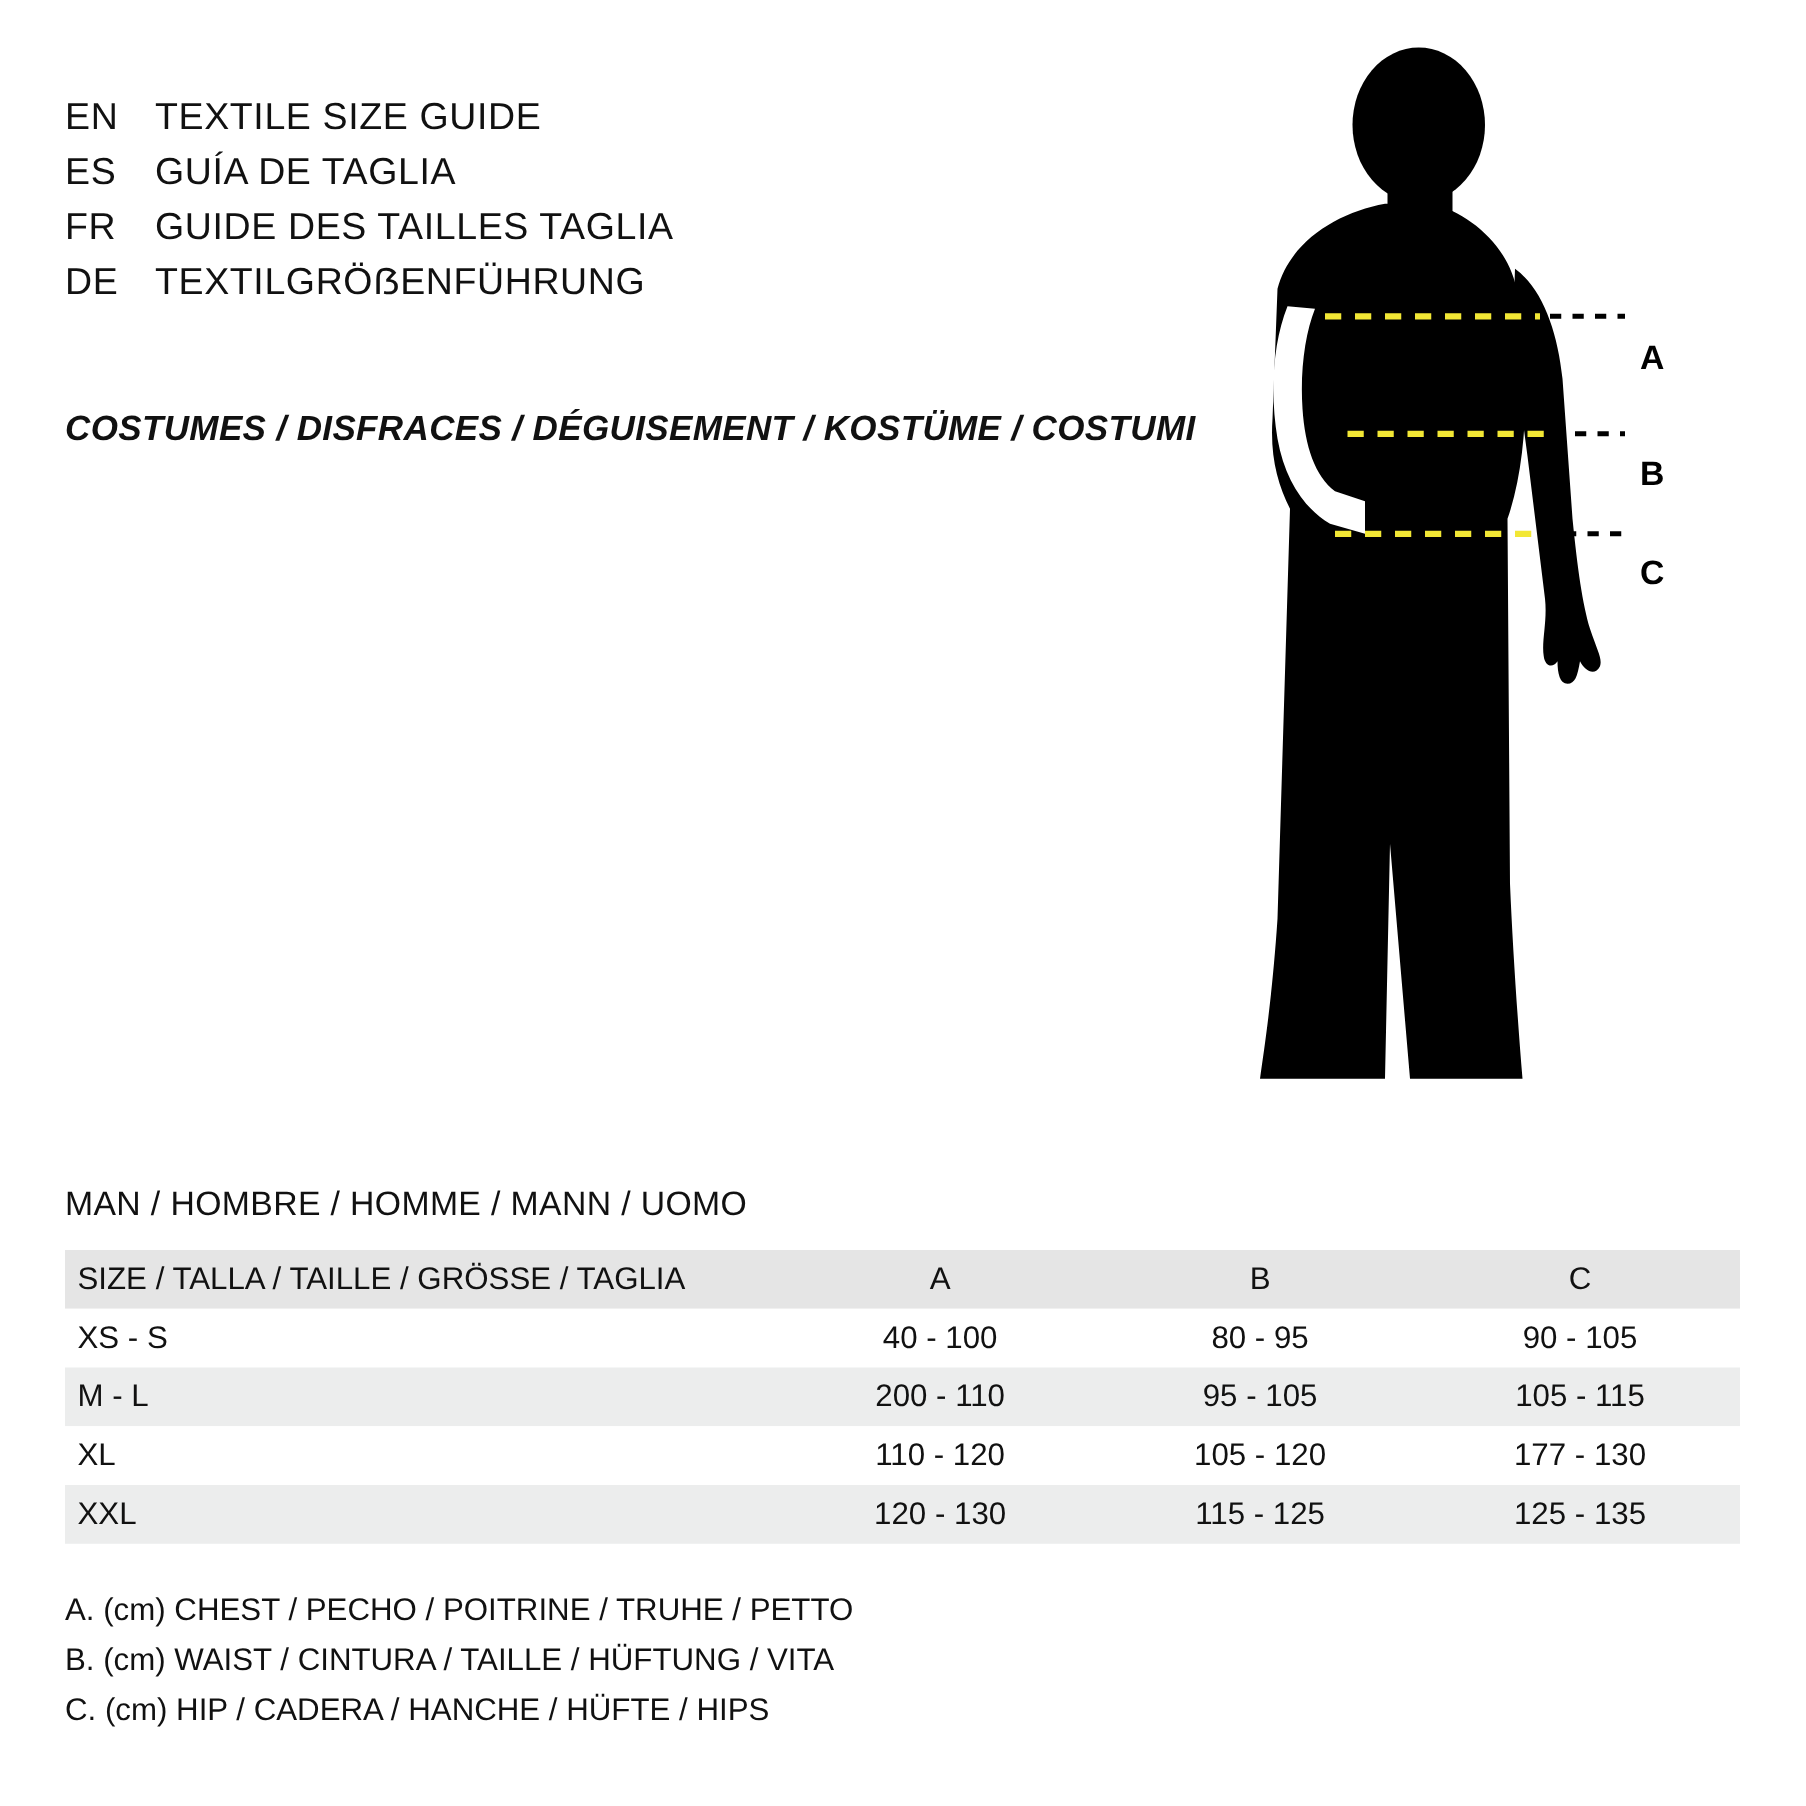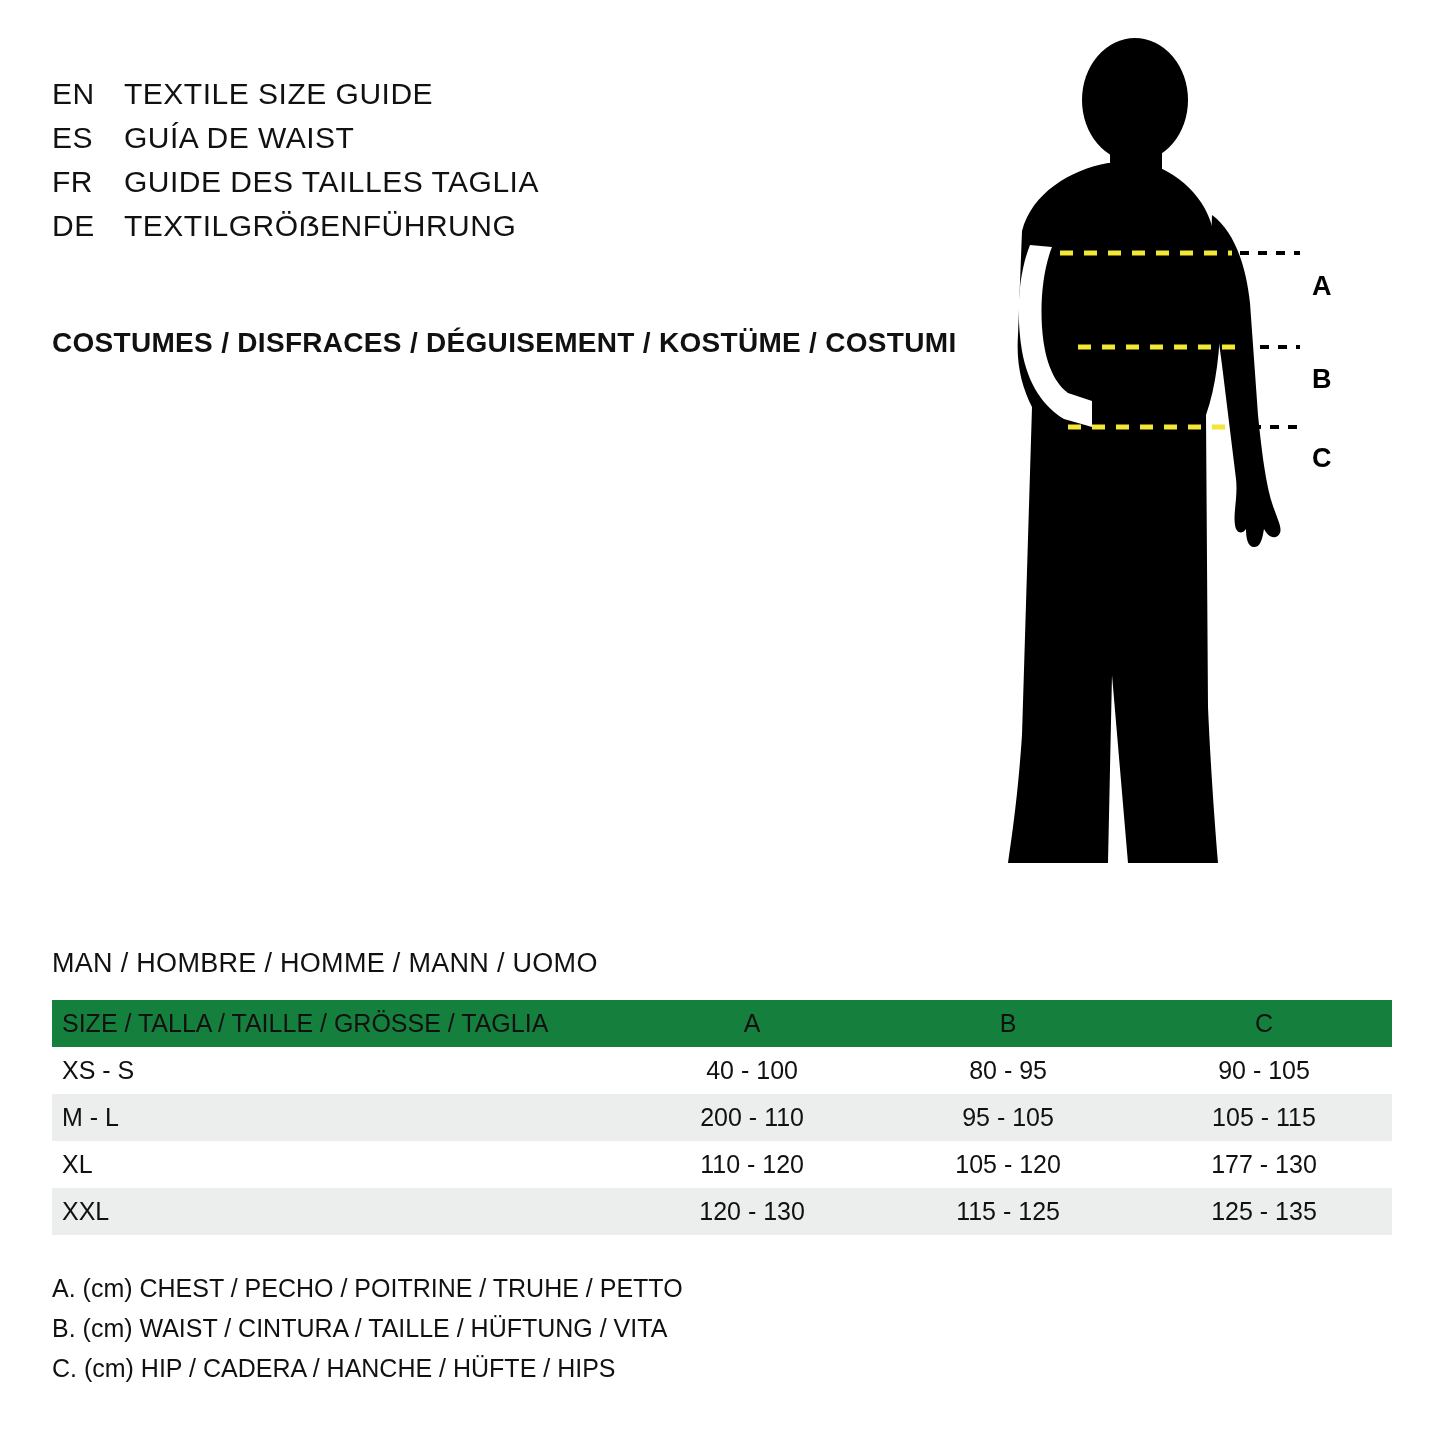--- a/index.html
+++ b/index.html
@@ -39,20 +39,21 @@
     flex: 1 1 auto;
   }
   .category-line {
     position: absolute;
     left: 52px;
     top: 327px;
     font-size: 28px;
     font-weight: bold;
     letter-spacing: 0.3px;
     color: #111111;
+    font-style: italic;
   }
 
   
   .figure-wrap {
     position: absolute;
     left: 960px;
     top: 35px;
     width: 420px;
     height: 860px;
   }
@@ -92,21 +93,21 @@
     font-weight: normal;
     text-align: center;
   }
   table.size-table th.head-label,
   table.size-table td.row-label {
     text-align: left;
     padding-left: 10px;
     width: 560px;
   }
   thead tr {
-    background: #15803d;
+    background: #e5e5e5;
     margin-top: 16px;
   }
   tbody tr:nth-child(odd) {
     background: #ffffff;
   }
   tbody tr:nth-child(even) {
     background: #eceded;
   }
   .col-m { width: 255px; }
 
@@ -123,21 +124,21 @@
 </head>
 <body>
 
 <div class="lang-block">
   <div class="lang-row">
     <span class="lang-code">EN</span>
     <span class="lang-text">TEXTILE SIZE GUIDE</span>
   </div>
   <div class="lang-row">
     <span class="lang-code">ES</span>
-    <span class="lang-text">GUÍA DE WAIST</span>
+    <span class="lang-text">GUÍA DE TAGLIA</span>
   </div>
   <div class="lang-row">
     <span class="lang-code">FR</span>
     <span class="lang-text">GUIDE DES TAILLES TAGLIA</span>
   </div>
   <div class="lang-row">
     <span class="lang-code">DE</span>
     <span class="lang-text">TEXTILGRÖẞENFÜHRUNG</span>
   </div>
 </div>

